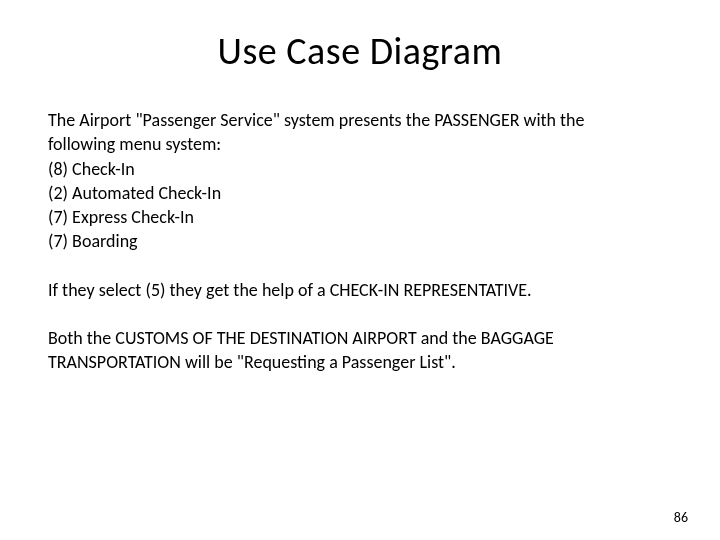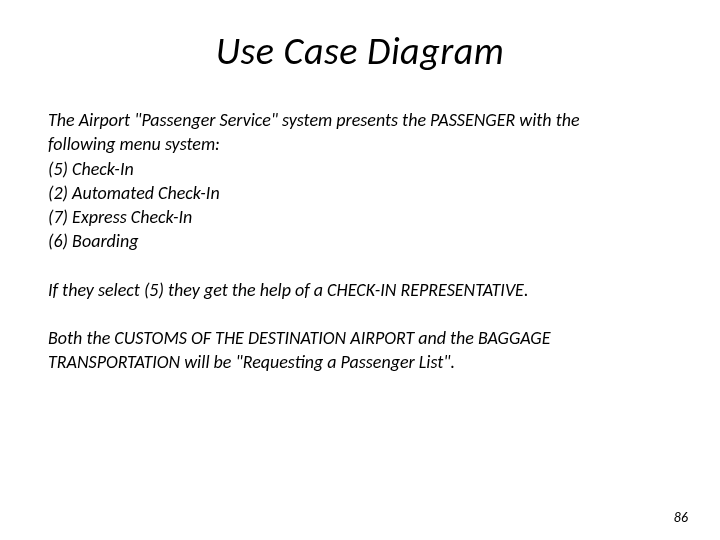--- a/index.html
+++ b/index.html
@@ -13,21 +13,20 @@
       background: #ffffff;
       font-family: Calibri, "Segoe UI", Arial, sans-serif;
       position: relative;
       color: #000000;
     }
     .slide {
       width: 100%;
       height: 100%;
       padding: 28px 48px 20px 48px;
       position: relative;
-      font-style: italic;
     }
     .title {
       font-size: 38px;
       font-weight: 400;
       text-align: center;
       margin-bottom: 34px;
       letter-spacing: 0.5px;
     }
     .body-text {
       font-size: 18px;
@@ -50,24 +49,24 @@
 </head>
 <body>
 
 <div class="slide">
   <h1 class="title">Use Case Diagram</h1>
 
   <div class="body-text">
     <div class="para">
       <span>The Airport "Passenger Service" system presents the PASSENGER with the</span><br>
       <span>following menu system:</span><br>
-      <span class="opt">(5) Check-In</span>
+      <span class="opt">(8) Check-In</span>
       <span class="opt">(2) Automated Check-In</span>
       <span class="opt">(7) Express Check-In</span>
-      <span class="opt">(6) Boarding</span>
+      <span class="opt">(7) Boarding</span>
     </div>
 
     <div class="para">
       <span>If they select (5) they get the help of a CHECK-IN REPRESENTATIVE.</span>
     </div>
 
     <div class="para">
       <span>Both the CUSTOMS OF THE DESTINATION AIRPORT and the BAGGAGE</span><br>
       <span>TRANSPORTATION will be "Requesting a Passenger List".</span>
     </div>

